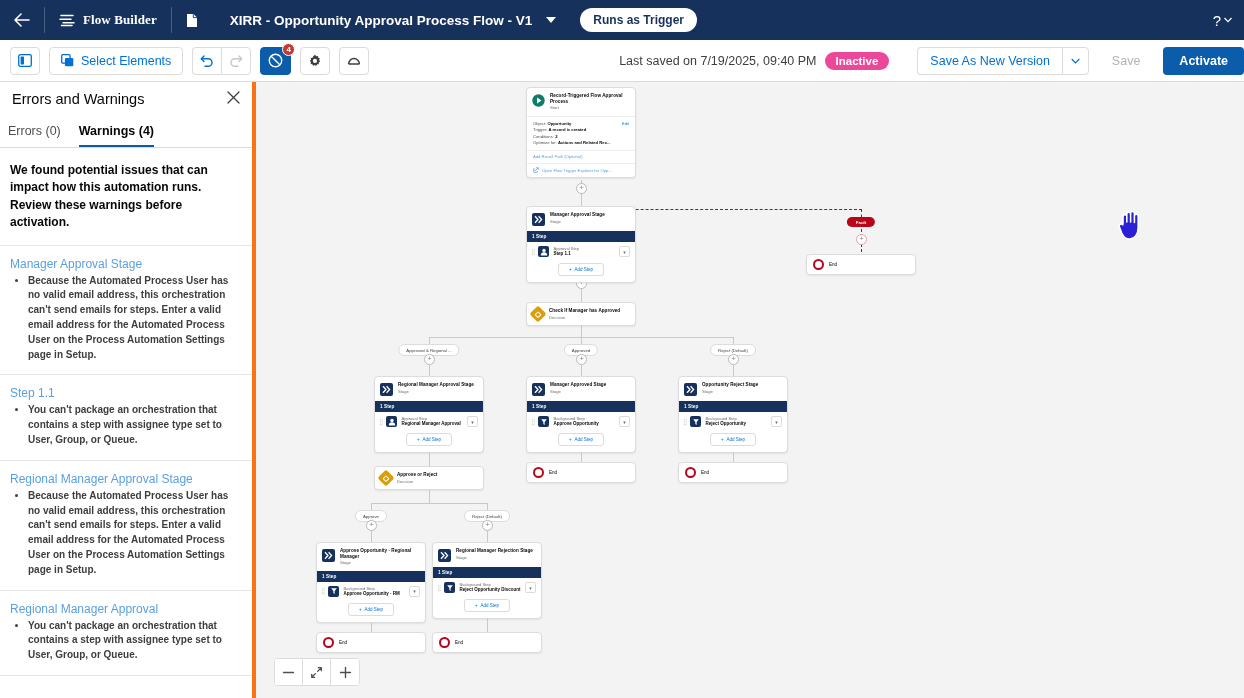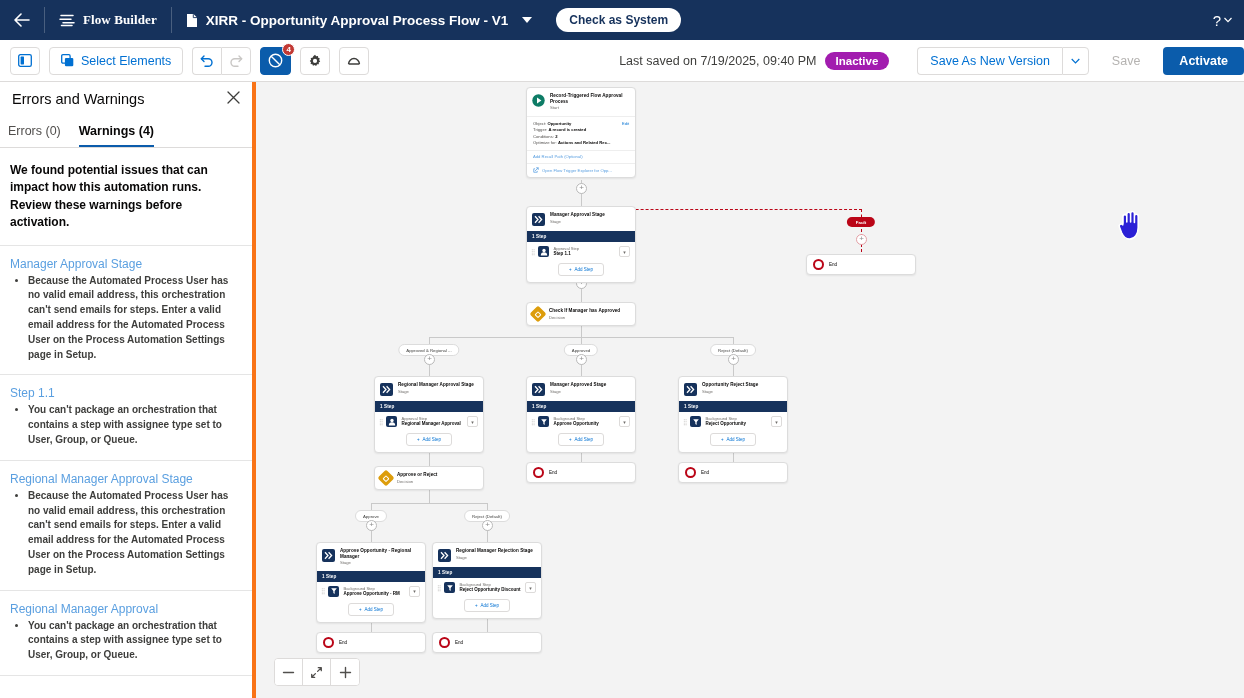--- a/index.html
+++ b/index.html
@@ -28,21 +28,21 @@
   .divider-v { width:1px; height:26px; background:rgba(255,255,255,0.22); }
   .tb-app {
     display:flex; align-items:center; gap:8px;
     padding: 0 14px; height:40px;
   }
   .tb-app-label { font-size: 13px; font-weight: 600; letter-spacing: .1px; font-family: Liberation Serif, serif; }
   .tb-flow {
     display:flex; align-items:center; gap:8px;
     padding: 0 10px 0 14px; height:40px;
   }
-  .tb-flow-title { font-size: 13.5px; font-weight: 600; }
+  .tb-flow-title { font-size: 13.5px; font-weight: 600; margin-left: 24px; }
   .caret-down {
     width:0;height:0;border-left:5px solid transparent;border-right:5px solid transparent;
     border-top:6px solid #fff; margin-left:6px; cursor:pointer;
   }
   .runs-as {
     margin-left: 14px;
     background:#fff; color:#16325c;
     font-size:12px; font-weight:700;
     border-radius:14px; padding:5px 13px;
     white-space:nowrap;
@@ -82,21 +82,21 @@
     width:13px;height:13px;
     display:flex;align-items:center;justify-content:center;
     border:1px solid #fff;
   }
   .toolbar-right {
     position:absolute; right:0; top:0; height:42px;
     display:flex; align-items:center; gap:8px;
   }
   .saved-text { font-size:12.5px; color:#3e3e3c; }
   .pill-inactive {
-    background:#a21caf; color:#fff;
+    background:#ec4899; color:#fff;
     font-size:11.5px; font-weight:700;
     border-radius:12px; padding:3px 11px;
   }
   .btn-sec {
     height:28px; border:1px solid #dddbda; background:#fff;
     color:#0070d2; font-size:12.5px; border-radius:4px;
     padding:0 12px; display:flex;align-items:center; cursor:pointer;
   }
   .btn-sec.l { border-radius:4px 0 0 4px; border-right:none; }
   .btn-sec.r { border-radius:0 4px 4px 0; padding:0 8px; }
@@ -311,21 +311,21 @@
   </div>
   <div class="divider-v"></div>
   <div class="tb-flow">
     <svg width="12" height="15" viewBox="0 0 12 15">
       <path d="M1 1 H7.5 L11 4.5 V14 H1 Z" fill="#fff"></path>
       <path d="M7.3 1.2 V4.6 H11" fill="none" stroke="#16325c" stroke-width="0.9"></path>
     </svg>
     <span class="tb-flow-title">XIRR - Opportunity Approval Process Flow - V1</span>
     <span class="caret-down"></span>
   </div>
-  <div class="runs-as">Check as System</div>
+  <div class="runs-as">Runs as Trigger</div>
   <div class="help-right">
     <span class="qm">?</span>
     <svg width="8" height="6" viewBox="0 0 8 6">
       <path d="M0.5 1 L4 4.6 L7.5 1" stroke="#fff" stroke-width="1.2" fill="none"></path>
     </svg>
   </div>
 </div>
 
 <div class="toolbar">
   <div class="tbtn">

